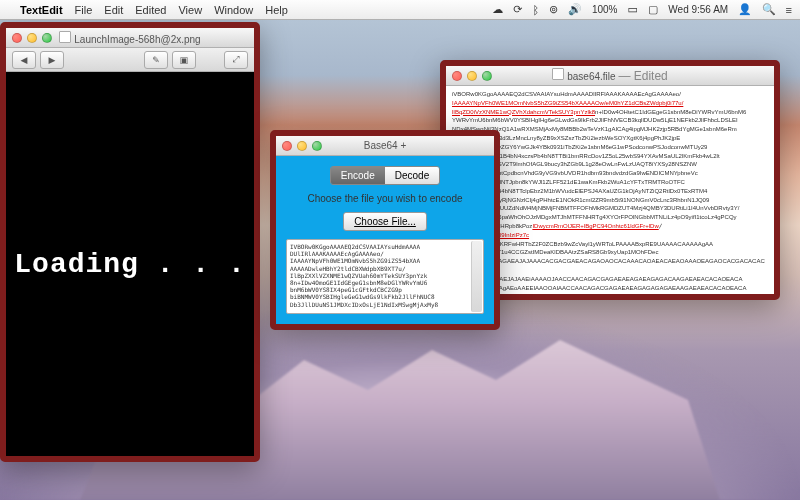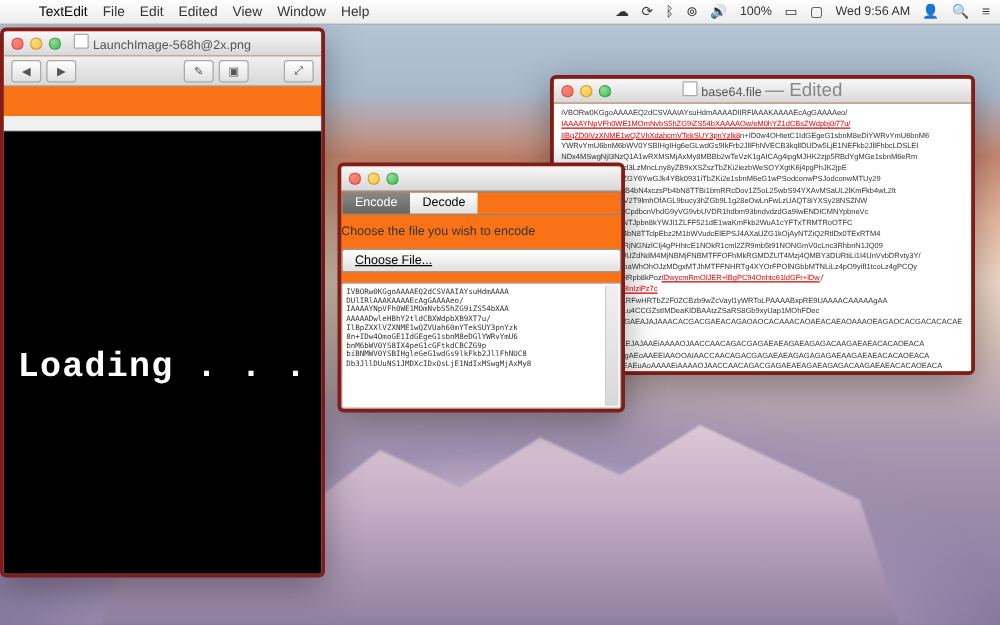--- a/index.html
+++ b/index.html
@@ -1,52 +1,52 @@
 <!DOCTYPE html>
 <html><head>
 <meta charset="utf-8">
 <style>
 *{margin:0;padding:0;box-sizing:border-box;font-family:-apple-system,"Lucida Grande",sans-serif;}
 body{width:800px;height:500px;overflow:hidden;position:relative;background:linear-gradient(180deg,#b8c8d8 0%,#a8b8cc 15%,#c88870 25%,#e8b8a0 35%,#f0d8c8 45%,#d8c0b8 55%,#a898b0 70%,#9888a8 85%,#8878a0 100%);}
 .mountain{position:absolute;bottom:0;left:0;right:0;height:260px;background:radial-gradient(ellipse 400px 200px at 50% 100%,#f0e8f0 0%,#d0c0d8 40%,#a090b0 70%,transparent 100%);filter:blur(1px);}
 .mountain::before{content:"";position:absolute;bottom:0;left:10%;right:10%;height:200px;background:linear-gradient(180deg,#e8d8e0 0%,#c8b0c8 50%,#9080a0 100%);clip-path:polygon(0 100%,5% 60%,15% 40%,25% 55%,35% 30%,45% 45%,55% 25%,65% 40%,75% 20%,85% 35%,95% 50%,100% 100%);}
 .menubar{position:absolute;top:0;left:0;right:0;height:20px;background:linear-gradient(180deg,#fdfdfd 0%,#ececec 100%);border-bottom:1px solid #b0b0b0;display:flex;align-items:center;font-size:11px;padding:0 8px;z-index:100;}
 .menubar .apple{font-size:13px;margin-right:12px;}
-.menubar .app{font-weight:normal;margin-right:12px;margin-left:11px;}
+.menubar .app{font-weight:bold;margin-right:12px;}
 .menubar .mi{margin-right:12px;color:#333;}
 .menubar .right{margin-left:auto;display:flex;align-items:center;gap:10px;font-size:10px;color:#333;}
 .menubar .right .ic{font-size:11px;}
-.window{position:absolute;background:#f97316;border:3px solid #7f1d1d;border-radius:5px;box-shadow:0 8px 30px rgba(0,0,0,0.35);overflow:hidden;}
+.window{position:absolute;background:#0ea5e9;border:6px solid #7f1d1d;border-radius:5px;box-shadow:0 8px 30px rgba(0,0,0,0.35);overflow:hidden;}
 .titlebar{height:20px;background:linear-gradient(180deg,#f8f8f8 0%,#d8d8d8 100%);border-bottom:1px solid #b0b0b0;display:flex;align-items:center;padding:0 6px;font-size:10px;color:#555;position:relative;}
 .traffic{display:flex;gap:5px;}
 .dot{width:10px;height:10px;border-radius:50%;border:0.5px solid rgba(0,0,0,0.2);}
 .dot.r{background:radial-gradient(circle at 30% 30%,#ff8a80,#ff5f57);}
 .dot.y{background:radial-gradient(circle at 30% 30%,#ffe082,#ffbd2e);}
 .dot.g{background:radial-gradient(circle at 30% 30%,#a5d6a7,#28c940);}
 .titlebar .title{position:absolute;left:0;right:0;text-align:center;pointer-events:none;}
 .toolbar{height:24px;background:linear-gradient(180deg,#f0f0f0,#d8d8d8);border-bottom:1px solid #b0b0b0;display:flex;align-items:center;padding:0 6px;gap:4px;}
 .tbtn{width:24px;height:18px;background:linear-gradient(180deg,#fff,#e0e0e0);border:1px solid #aaa;border-radius:3px;font-size:9px;display:flex;align-items:center;justify-content:center;color:#555;}
 .xcode-win{top:22px;left:0;width:260px;height:440px;z-index:10;}
-.xcode-body{background:#fff;height:calc(100% - 44px);display:flex;flex-direction:column;margin-top:24px;}
+.xcode-body{background:#fff;height:calc(100% - 44px);display:flex;flex-direction:row;}
 .xcode-header{height:12px;background:#f0f0f0;border-bottom:1px solid #ccc;}
 .xcode-content{flex:1;background:#000;display:flex;align-items:center;justify-content:center;}
 .loading{color:#fff;font-family:"Courier New",monospace;font-weight:bold;font-size:28px;letter-spacing:1px;}
 .b64app-win{top:130px;left:270px;width:230px;height:200px;z-index:20;}
-.b64app-body{display:flex;flex-direction:column;gap:8px;height:calc(100% - 20px);}
+.b64app-body{padding:10px;display:flex;flex-direction:column;align-items:center;gap:8px;height:calc(100% - 20px);}
 .seg{display:flex;border:1px solid #888;border-radius:3px;overflow:hidden;font-size:10px;}
 .seg div{padding:3px 10px;background:linear-gradient(180deg,#fff,#e0e0e0);}
 .seg div.active{background:linear-gradient(180deg,#888,#666);color:#fff;}
 .instruct{font-size:10px;color:#333;}
 .choosebtn{font-size:10px;padding:3px 10px;background:linear-gradient(180deg,#fff,#e0e0e0);border:1px solid #999;border-radius:3px;text-decoration:underline;}
 .textarea{width:100%;flex:1;background:#fff;border:1px solid #aaa;border-radius:2px;font-family:Menlo,monospace;font-size:6px;padding:3px;line-height:1.2;color:#333;overflow:hidden;word-break:break-all;position:relative;}
 .textarea::after{content:"";position:absolute;right:1px;top:1px;bottom:1px;width:10px;background:linear-gradient(180deg,#f0f0f0,#d8d8d8);border-left:1px solid #ccc;border-radius:2px;}
 .text-win{top:60px;left:440px;width:340px;height:240px;z-index:15;}
 .text-body{background:#fff;height:calc(100% - 20px);padding:4px 6px;font-family:Menlo,monospace;font-size:6px;line-height:1.3;color:#333;overflow:hidden;word-break:break-all;}
 .text-body .red{color:#d00;text-decoration:underline;}
-.edited{color:#888;font-size:15px;}
+.edited{color:#888;font-size:12px;}
 .docicon{width:12px;height:12px;background:#fff;border:1px solid #aaa;border-radius:1px;display:inline-block;margin-right:3px;}
 </style>
 </head>
 <body>
 
 <div class="mountain"></div>
 
 <div class="menubar">
   <span class="apple"></span>
   <span class="app">TextEdit</span>
@@ -98,20 +98,21 @@
   </div>
 </div>
 
 <div class="window b64app-win">
   <div class="titlebar">
     <div class="traffic">
       <div class="dot r"></div>
       <div class="dot y"></div>
       <div class="dot g"></div>
     </div>
+    <div class="title">Base64 +</div>
   </div>
   <div class="b64app-body">
     <div class="seg">
       <div class="active">Encode</div>
       <div>Decode</div>
     </div>
     <div class="instruct">Choose the file you wish to encode</div>
     <div class="choosebtn">Choose File...</div>
     <div class="textarea">IVBORw0KGgoAAAAEQ2dCSVAAIAYsuHdmAAAA<br>DUlIRlAAAKAAAAEcAgGAAAAeo/<br>IAAAAYNpVFh0WE1MOmNvbS5hZG9iZS54bXAA<br>AAAAADwleHBhY2tldCBXWdpbXB9XT7u/<br>IlBpZXXlVZXNME1wQZVUah60mYTekSUY3pnYzk<br>8n+IDw4OmoGE1IdGEgeG1sbnM8eDGlYWRvYmU6<br>bnM6bWV0YS8IX4peG1cGFtkdCBCZG9p<br>biBNMWV0YSBIHgleGeG1wdGs9lkFkb2JllFhNUC8<br>Db3JllDUuNS1JMDXcIDxOsLjE1NdIxMSwgMjAxMy8<br></div>
   </div>

